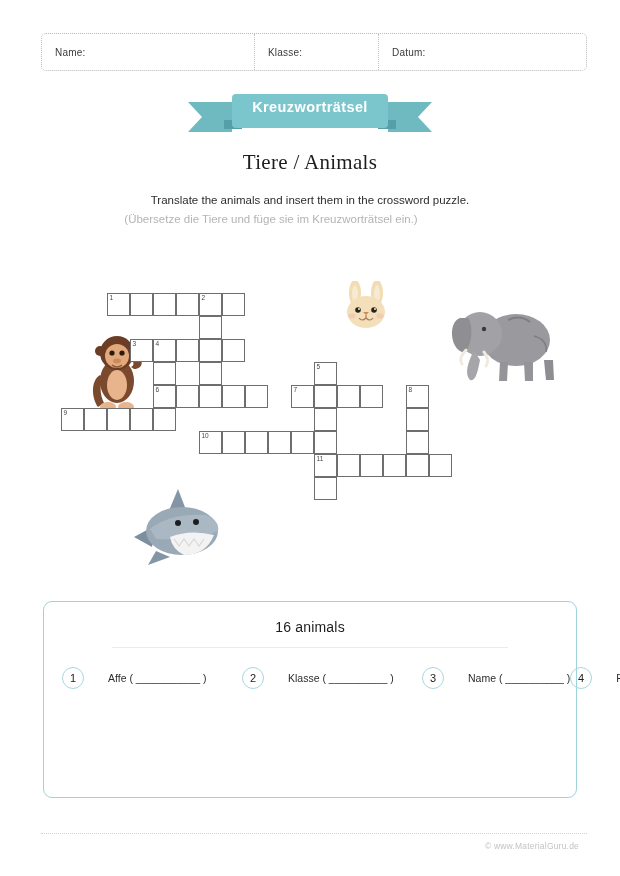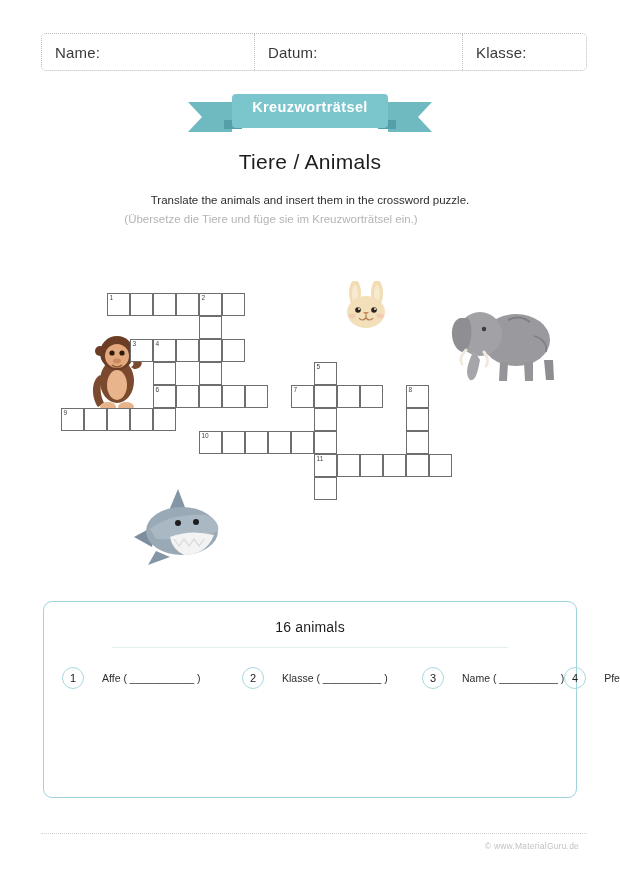--- a/index.html
+++ b/index.html
@@ -28,21 +28,21 @@
     border-radius: 5px;
     box-sizing: border-box;
     display: flex;
     align-items: stretch;
   }
   .hdr-cell {
     display: flex;
     align-items: center;
     box-sizing: border-box;
     padding-left: 13px;
-    font-size: 15px;
+    font-size: 10px;
     color: #3a3a3a;
     letter-spacing: .2px;
     text-align: right;
   }
   .hdr-cell.name  { width: 212px; }
   .hdr-cell.klasse{ width: 124px; border-left: 1px dotted #c3c3c3; }
   .hdr-cell.datum { flex: 1;      border-left: 1px dotted #c3c3c3; }
 
   
   .banner-wrap {
@@ -72,20 +72,21 @@
   
   .page-title {
     position: absolute;
     left: 0;
     top: 150px;
     width: 620px;
     text-align: center;
     font-size: 21px;
     color: #1d1d1d;
     letter-spacing: .3px;
+    font-family: Liberation Serif, serif;
   }
   .subtitle-en {
     position: absolute;
     left: 0;
     top: 194px;
     width: 620px;
     text-align: center;
     font-size: 11.5px;
     color: #2d2d2d;
   }
@@ -173,21 +174,21 @@
     border: 1px solid #a8d8df;
     border-radius: 50%;
     display: flex;
     align-items: center;
     justify-content: center;
     font-size: 11px;
     color: #222;
     box-sizing: border-box;
   }
   .word-label {
-    margin-left: 18px;
+    margin-left: 24px;
     font-size: 10.5px;
     color: #2c2c2c;
     white-space: nowrap;
   }
 
   
   .footer-rule {
     position: absolute;
     left: 41px;
     top: 833px;
@@ -205,25 +206,25 @@
     margin-left: 6px;
   }
 </style>
 </head>
 <body>
 
 <div class="header-strip">
   <div class="hdr-cell name">
       <span>Name:</span>
     </div>
+  <div class="hdr-cell klasse">
+      <span>Klasse:</span>
+    </div>
   <div class="hdr-cell datum">
       <span>Datum:</span>
-    </div>
-  <div class="hdr-cell klasse">
-      <span>Klasse:</span>
     </div>
 </div>
 
 <div class="banner-wrap">
   <svg class="banner-svg" width="244" height="44" viewBox="0 0 244 44">
     <polygon points="0,8 44,8 44,38 0,38 14,23" fill="#6fb9c1"></polygon>
     <polygon points="244,8 200,8 200,38 244,38 230,23" fill="#6fb9c1"></polygon>
     <rect x="36" y="26" width="18" height="9" fill="#55a0a8"></rect>
     <rect x="190" y="26" width="18" height="9" fill="#55a0a8"></rect>
     <rect x="44" y="0" width="156" height="34" rx="4" fill="#7bc5cc"></rect>

